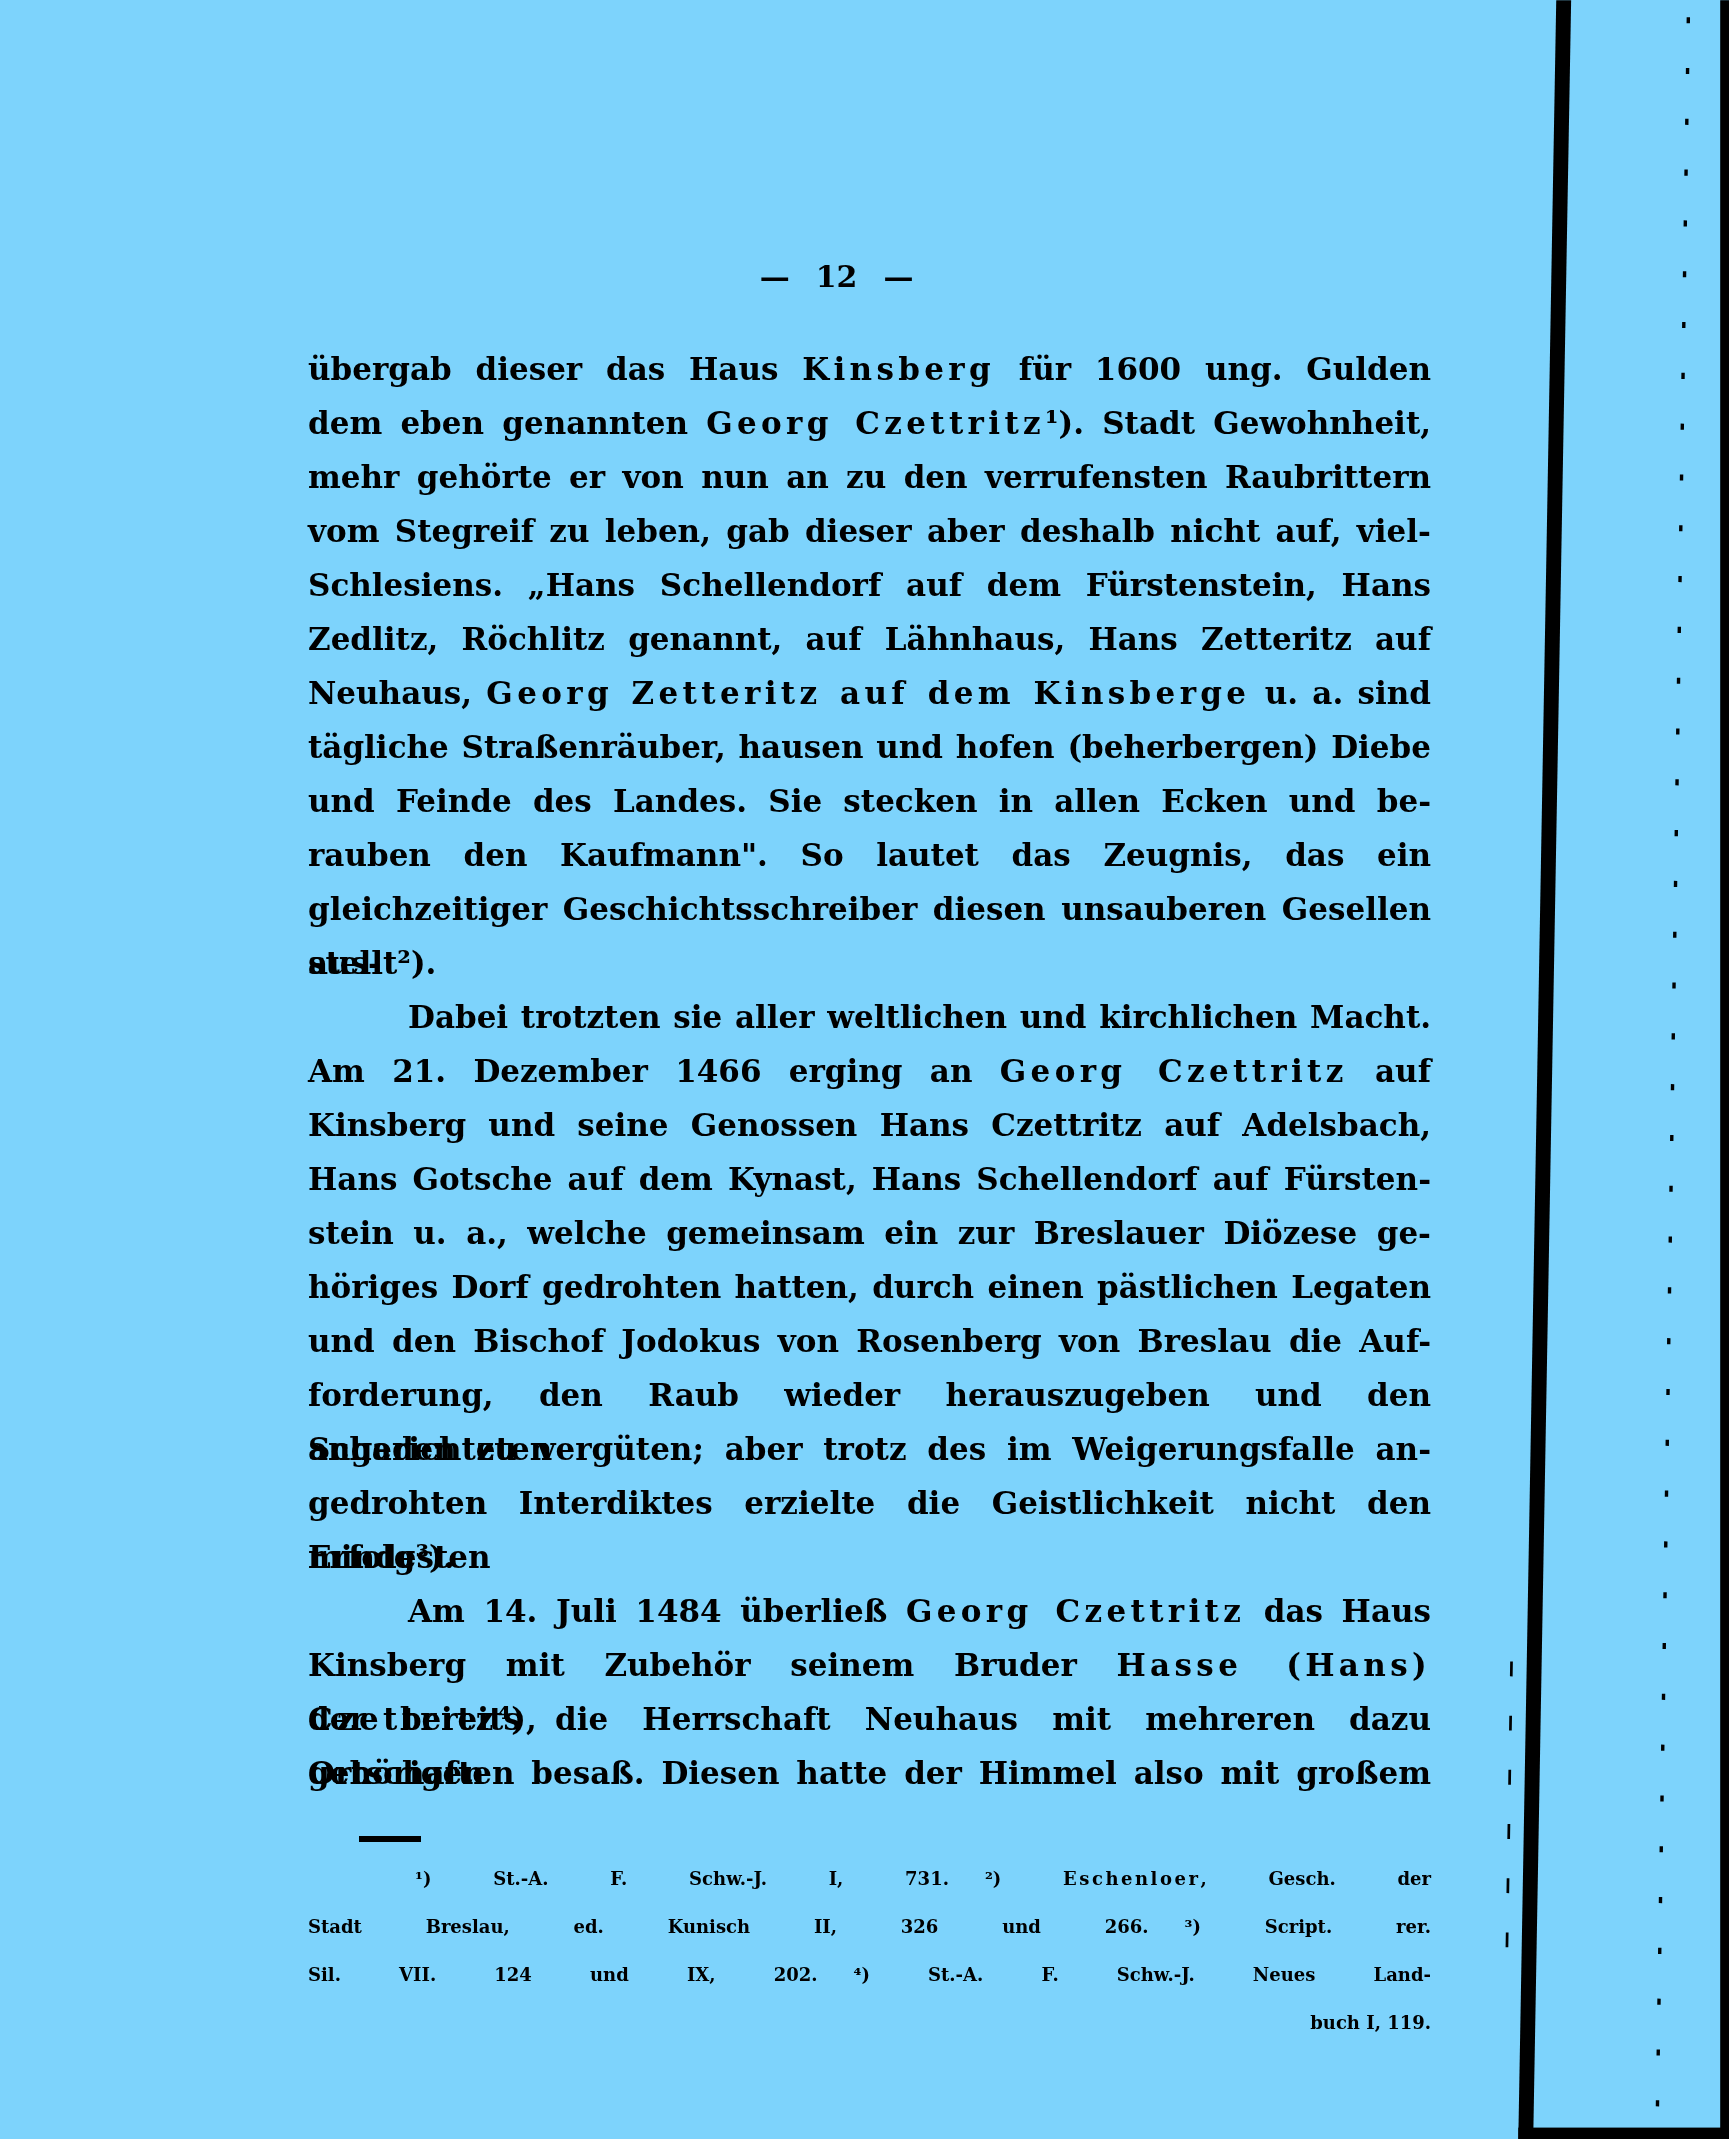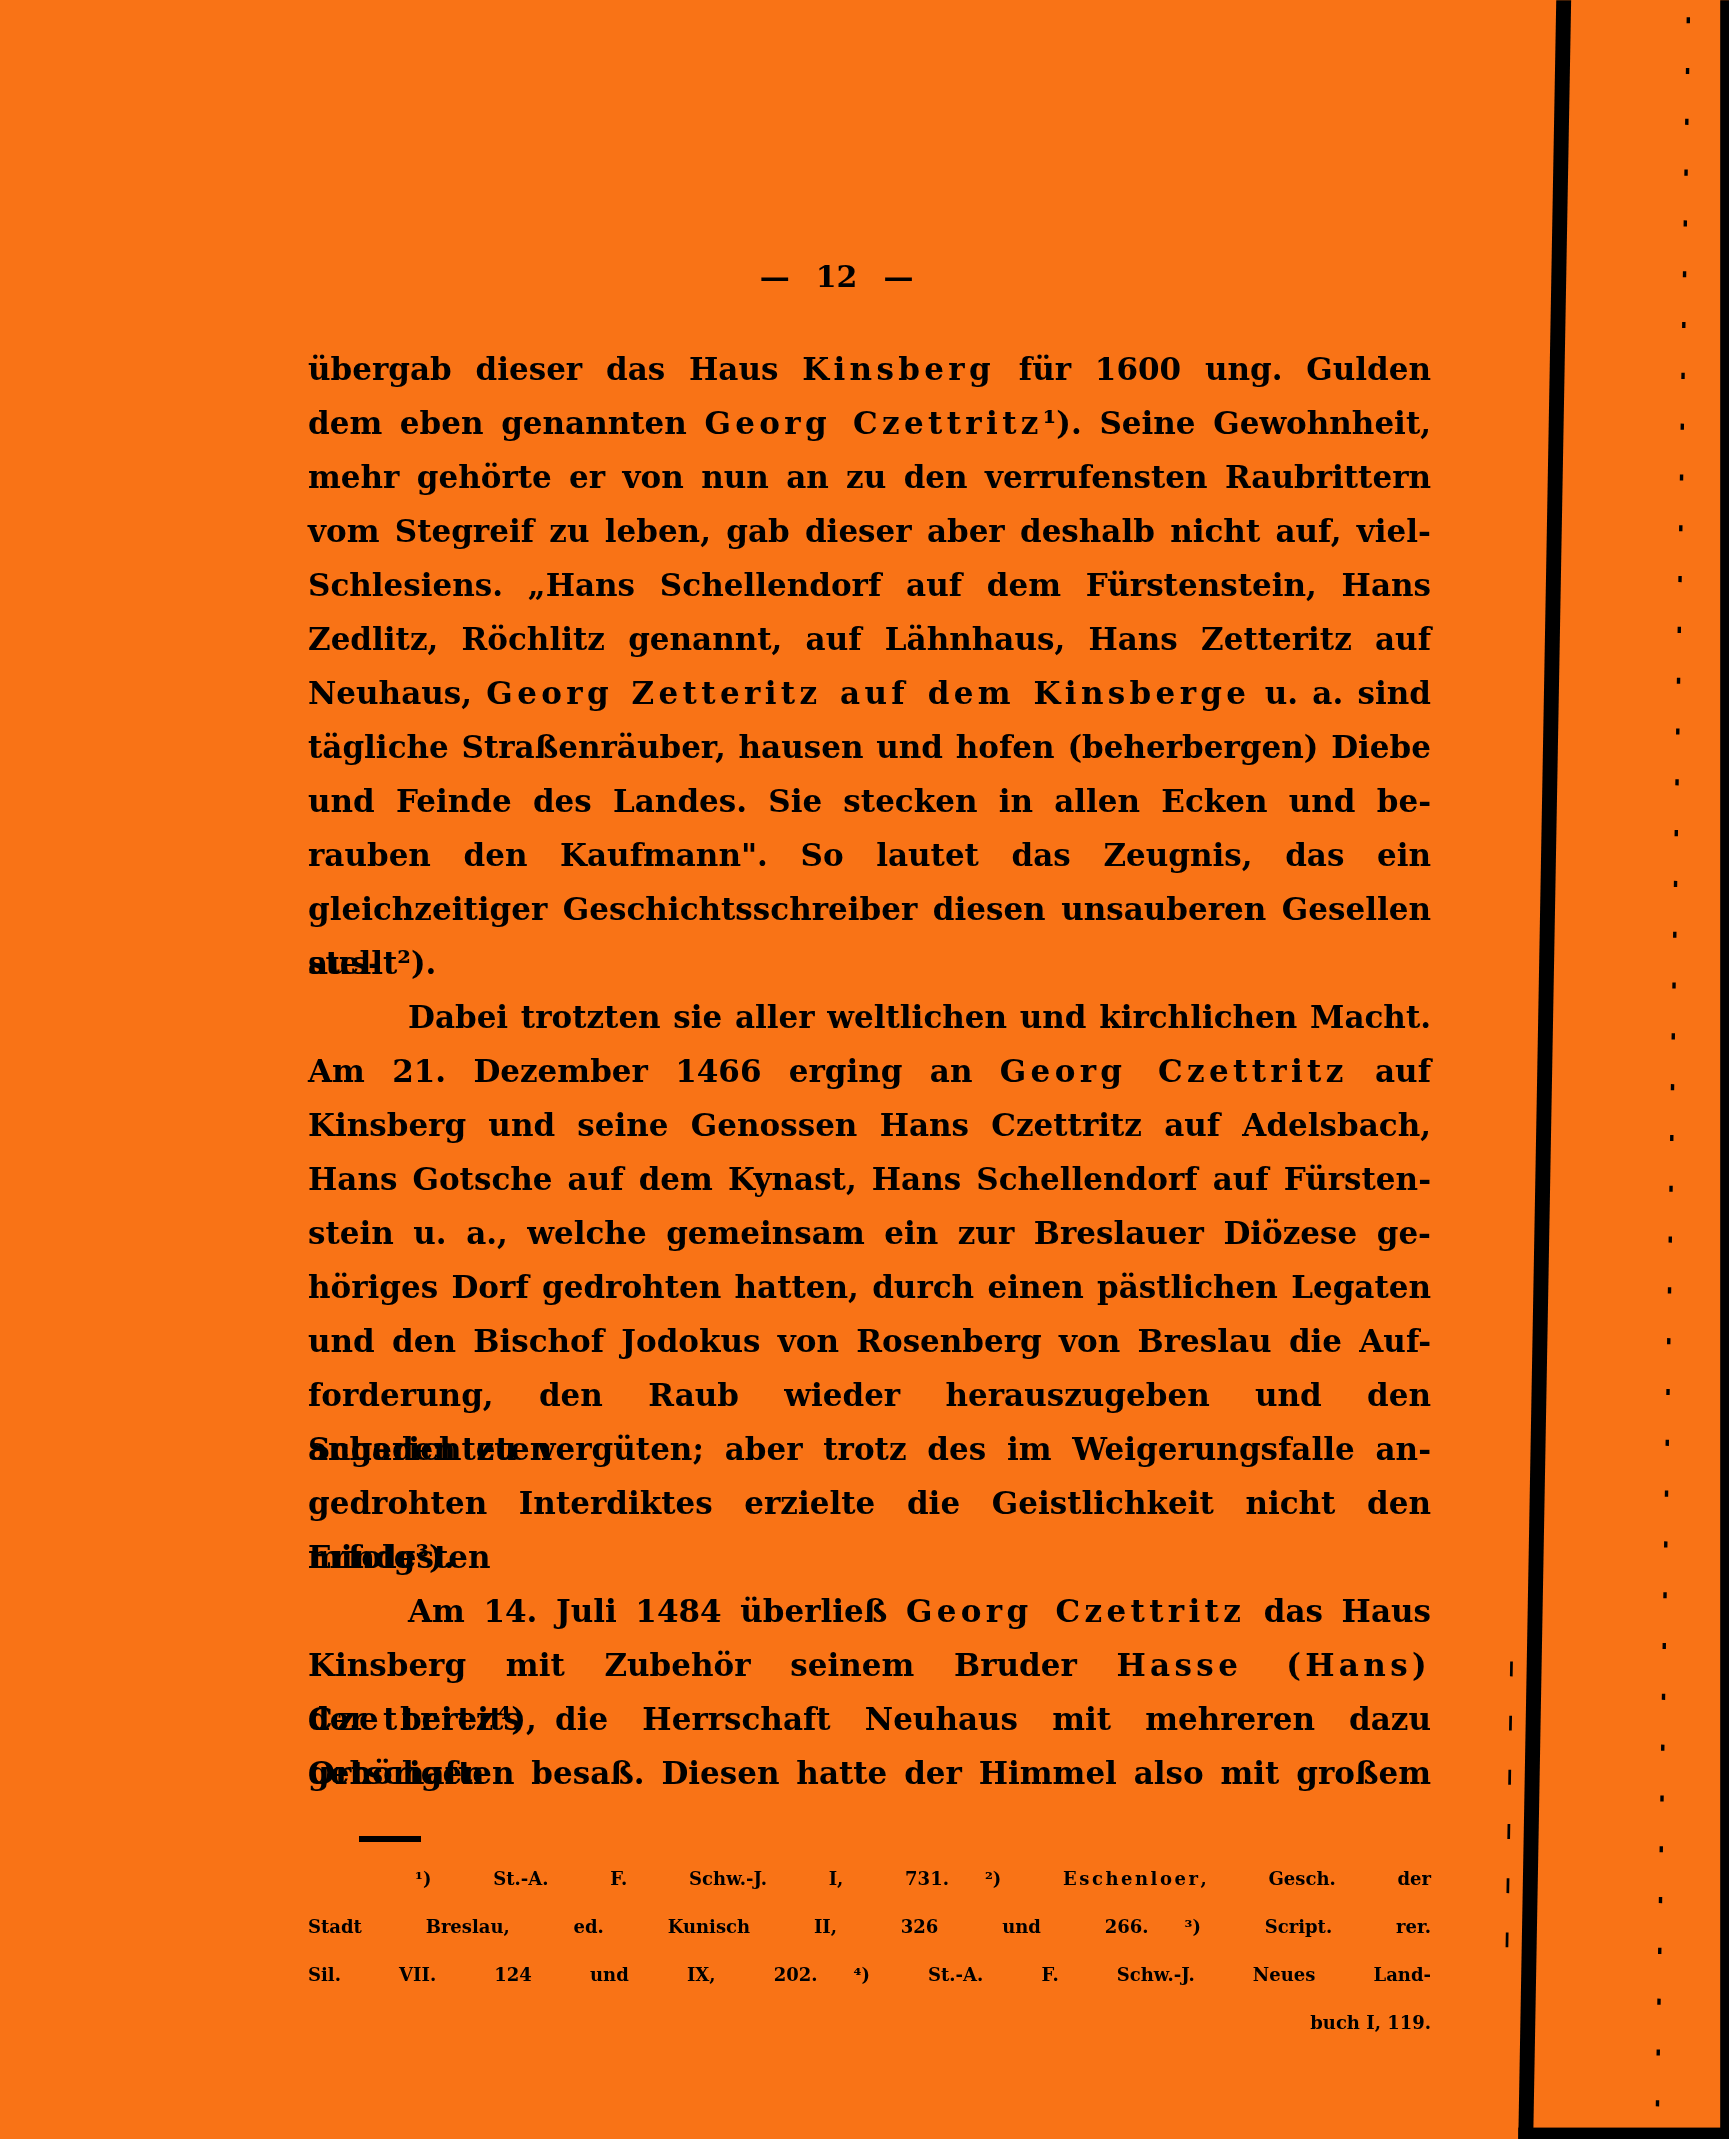--- a/index.html
+++ b/index.html
@@ -1,17 +1,17 @@
 <!DOCTYPE html>
 <html style="font-size:11px"><head>
 <meta charset="utf-8">
 <style>
   html,body{margin:0;padding:0;background:#ffffff;}
   .page{
-    position:relative;width:1729px;height:2140px;background:#f97316;
+    position:relative;width:1729px;height:2140px;background:#7dd3fc;
     overflow:hidden;color:#000;
     font-family:"DejaVu Serif","Liberation Serif",serif;
   }
   .pageno-row{
     position:absolute;left:308px;top:256px;width:1057px;height:41px;
     line-height:41px;text-align:center;font-size:30px;font-weight:700;
   }
   .pageno-row .dash{margin:0 26px;}
   .textblock{
     position:absolute;left:308px;top:342px;width:1123px;
@@ -33,21 +33,21 @@
 <body>
 
 <div class="page">
 
   <div class="pageno-row">
     <span class="dash">—</span><span>12</span><span class="dash">—</span>
   </div>
 
   <div class="textblock">
       <div class="line j"><span>übergab dieser das Haus </span><span class="sp">Kinsberg</span><span> für 1600 ung. Gulden</span></div>
-      <div class="line j"><span>dem eben genannten </span><span class="sp">Georg Czettritz</span><span>¹). Seine Gewohnheit,</span></div>
+      <div class="line j"><span>dem eben genannten </span><span class="sp">Georg Czettritz</span><span>¹). Stadt Gewohnheit,</span></div>
       <div class="line j"><span>mehr gehörte er von nun an zu den verrufensten Raubrittern</span></div>
       <div class="line j"><span>vom Stegreif zu leben, gab dieser aber deshalb nicht auf, viel-</span></div>
       <div class="line j"><span>Schlesiens. „Hans Schellendorf auf dem Fürstenstein, Hans</span></div>
       <div class="line j"><span>Zedlitz, Röchlitz genannt, auf Lähnhaus, Hans Zetteritz auf</span></div>
       <div class="line j"><span>Neuhaus, </span><span class="sp">Georg Zetteritz auf dem Kinsberge</span><span> u. a. sind</span></div>
       <div class="line j"><span>tägliche Straßenräuber, hausen und hofen (beherbergen) Diebe</span></div>
       <div class="line j"><span>und Feinde des Landes. Sie stecken in allen Ecken und be-</span></div>
       <div class="line j"><span>rauben den Kaufmann". So lautet das Zeugnis, das ein</span></div>
       <div class="line j"><span>gleichzeitiger Geschichtsschreiber diesen unsauberen Gesellen aus-</span></div>
       <div class="line"><span>stellt²).</span></div>

